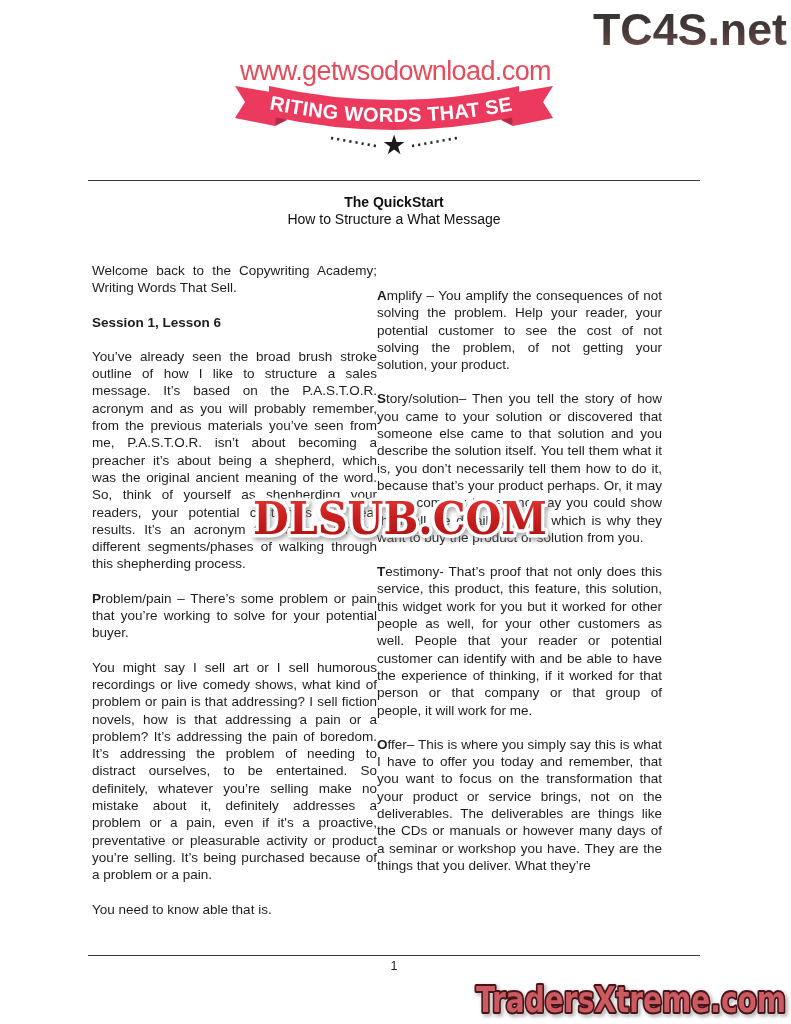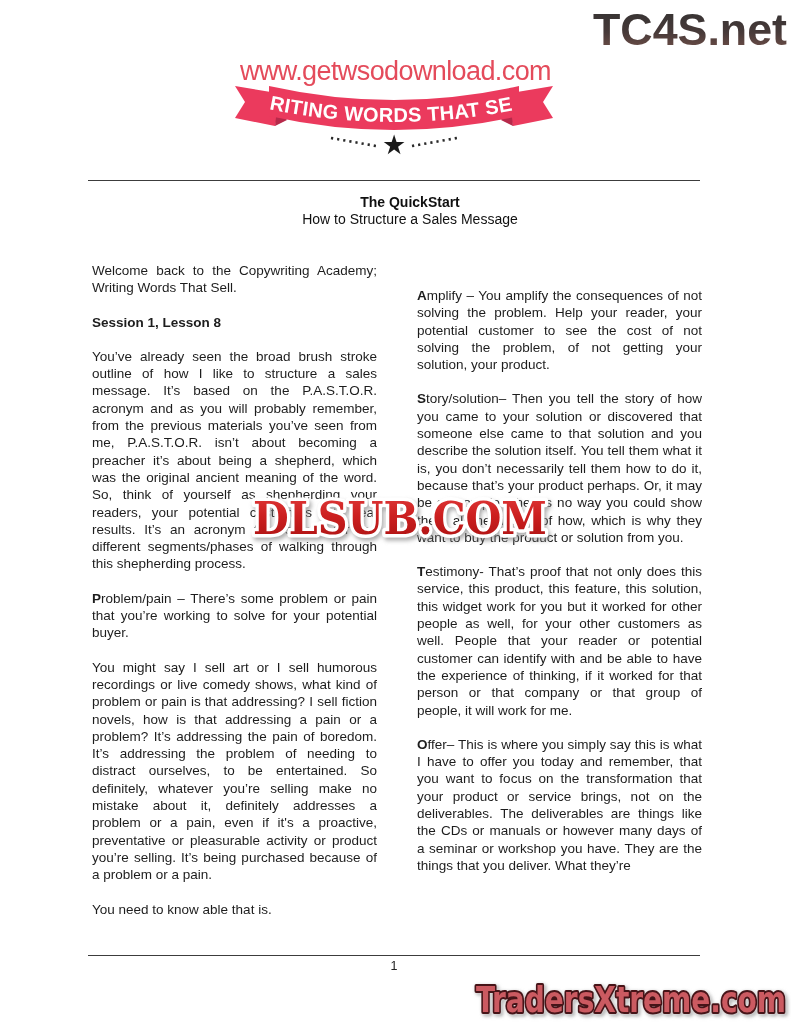--- a/index.html
+++ b/index.html
@@ -10,26 +10,26 @@
   .tc4s-svg{position:absolute;top:4px;right:1px;z-index:4;}
   .logo-title{position:absolute;top:33px;left:0;width:100%;text-align:center;z-index:1;}
   .logo-title span{display:inline-block;transform:scaleX(.75);transform-origin:center;
         font-weight:bold;font-size:34px;letter-spacing:-.5px;color:#161616;white-space:nowrap;}
   .getwso{position:absolute;top:56px;left:0;width:100%;text-align:center;z-index:3;
         font-size:27px;letter-spacing:-.6px;color:rgba(223,44,62,.85);}
   .ribbon-svg{position:absolute;left:233px;top:76px;z-index:2;}
 
   
   .top-rule{position:absolute;left:88px;top:180px;width:612px;height:1px;background:#3c3c3c;}
-  .title-block{position:absolute;left:104px;top:194px;width:612px;text-align:center;
+  .title-block{position:absolute;left:88px;top:194px;width:612px;text-align:center;
         font-size:14px;line-height:17px;color:#101010;}
   .title-line1{font-weight:bold;}
 
   
-  .columns{position:absolute;left:92px;top:262px;width:610px;display:flex;gap:40px;}
+  .columns{position:absolute;left:92px;top:262px;width:610px;display:flex;}
   .col{width:285px;font-size:13.5px;line-height:17.3px;text-align:justify;color:#1d1d1d;}
   .col-right{margin-top:25px;}
   .para{margin:0 0 17px 0;}
   .para.bold{font-weight:bold;}
   .lead{font-weight:bold;}
 
   
   .dlsub-svg{position:absolute;left:248px;top:489px;z-index:5;
         filter:drop-shadow(2px 3px 2px rgba(130,130,130,.65));}
 
@@ -75,28 +75,28 @@
     </text>
     <line x1="98" y1="62" x2="143" y2="70" stroke="#2a2a2a" stroke-width="2.6" stroke-dasharray="2.2 4"></line>
     <line x1="179" y1="70" x2="224" y2="62" stroke="#2a2a2a" stroke-width="2.6" stroke-dasharray="2.2 4"></line>
     <text x="161" y="78" text-anchor="middle" font-size="27" fill="#1a1a1a">★</text>
   </svg>
 
   <div class="top-rule"></div>
 
   <div class="title-block">
     <div class="title-line1">The QuickStart</div>
-    <div class="title-line2">How to Structure a Sales Message</div>
+    <div class="title-line2">How to Structure a What Message</div>
   </div>
 
   <div class="columns">
     <div class="col col-left">
 
     <p class="para"><b class="lead"></b><span>Welcome back to the Copywriting Academy; Writing Words That Sell.</span></p>
-        <p class="para bold"><b class="lead"></b><span>Session 1, Lesson 8</span></p>
+        <p class="para bold"><b class="lead"></b><span>Session 1, Lesson 6</span></p>
         <p class="para"><b class="lead"></b><span>You’ve already seen the broad brush stroke outline of how I like to structure a sales message. It’s based on the P.A.S.T.O.R. acronym and as you will probably remember, from the previous materials you’ve seen from me, P.A.S.T.O.R. isn’t about becoming a preacher it’s about being a shepherd, which was the original ancient meaning of the word. So, think of yourself as shepherding your readers, your potential customers into real results. It’s an acronym that stands for the different segments/phases of walking through this shepherding process.</span></p>
         <p class="para"><b class="lead">P</b><span>roblem/pain – There’s some problem or pain that you’re working to solve for your potential buyer.</span></p>
         <p class="para"><b class="lead"></b><span>You might say I sell art or I sell humorous recordings or live comedy shows, what kind of problem or pain is that addressing? I sell fiction novels, how is that addressing a pain or a problem? It’s addressing the pain of boredom. It’s addressing the problem of needing to distract ourselves, to be entertained. So definitely, whatever you’re selling make no mistake about it, definitely addresses a problem or a pain, even if it's a proactive, preventative or pleasurable activity or product you’re selling. It’s being purchased because of a problem or a pain.</span></p>
         <p class="para"><b class="lead"></b><span>You need to know able that is.</span></p>
       </div>
     <div class="col col-right">
 
     <p class="para"><b class="lead">A</b><span>mplify – You amplify the consequences of not solving the problem. Help your reader, your potential customer to see the cost of not solving the problem, of not getting your solution, your product.</span></p>
         <p class="para"><b class="lead">S</b><span>tory/solution– Then you tell the story of how you came to your solution or discovered that someone else came to that solution and you describe the solution itself. You tell them what it is, you don’t necessarily tell them how to do it, because that’s your product perhaps. Or, it may be so complex there’s no way you could show them all the details of how, which is why they want to buy the product or solution from you.</span></p>
         <p class="para"><b class="lead">T</b><span>estimony- That’s proof that not only does this service, this product, this feature, this solution, this widget work for you but it worked for other people as well, for your other customers as well. People that your reader or potential customer can identify with and be able to have the experience of thinking, if it worked for that person or that company or that group of people, it will work for me.</span></p>

